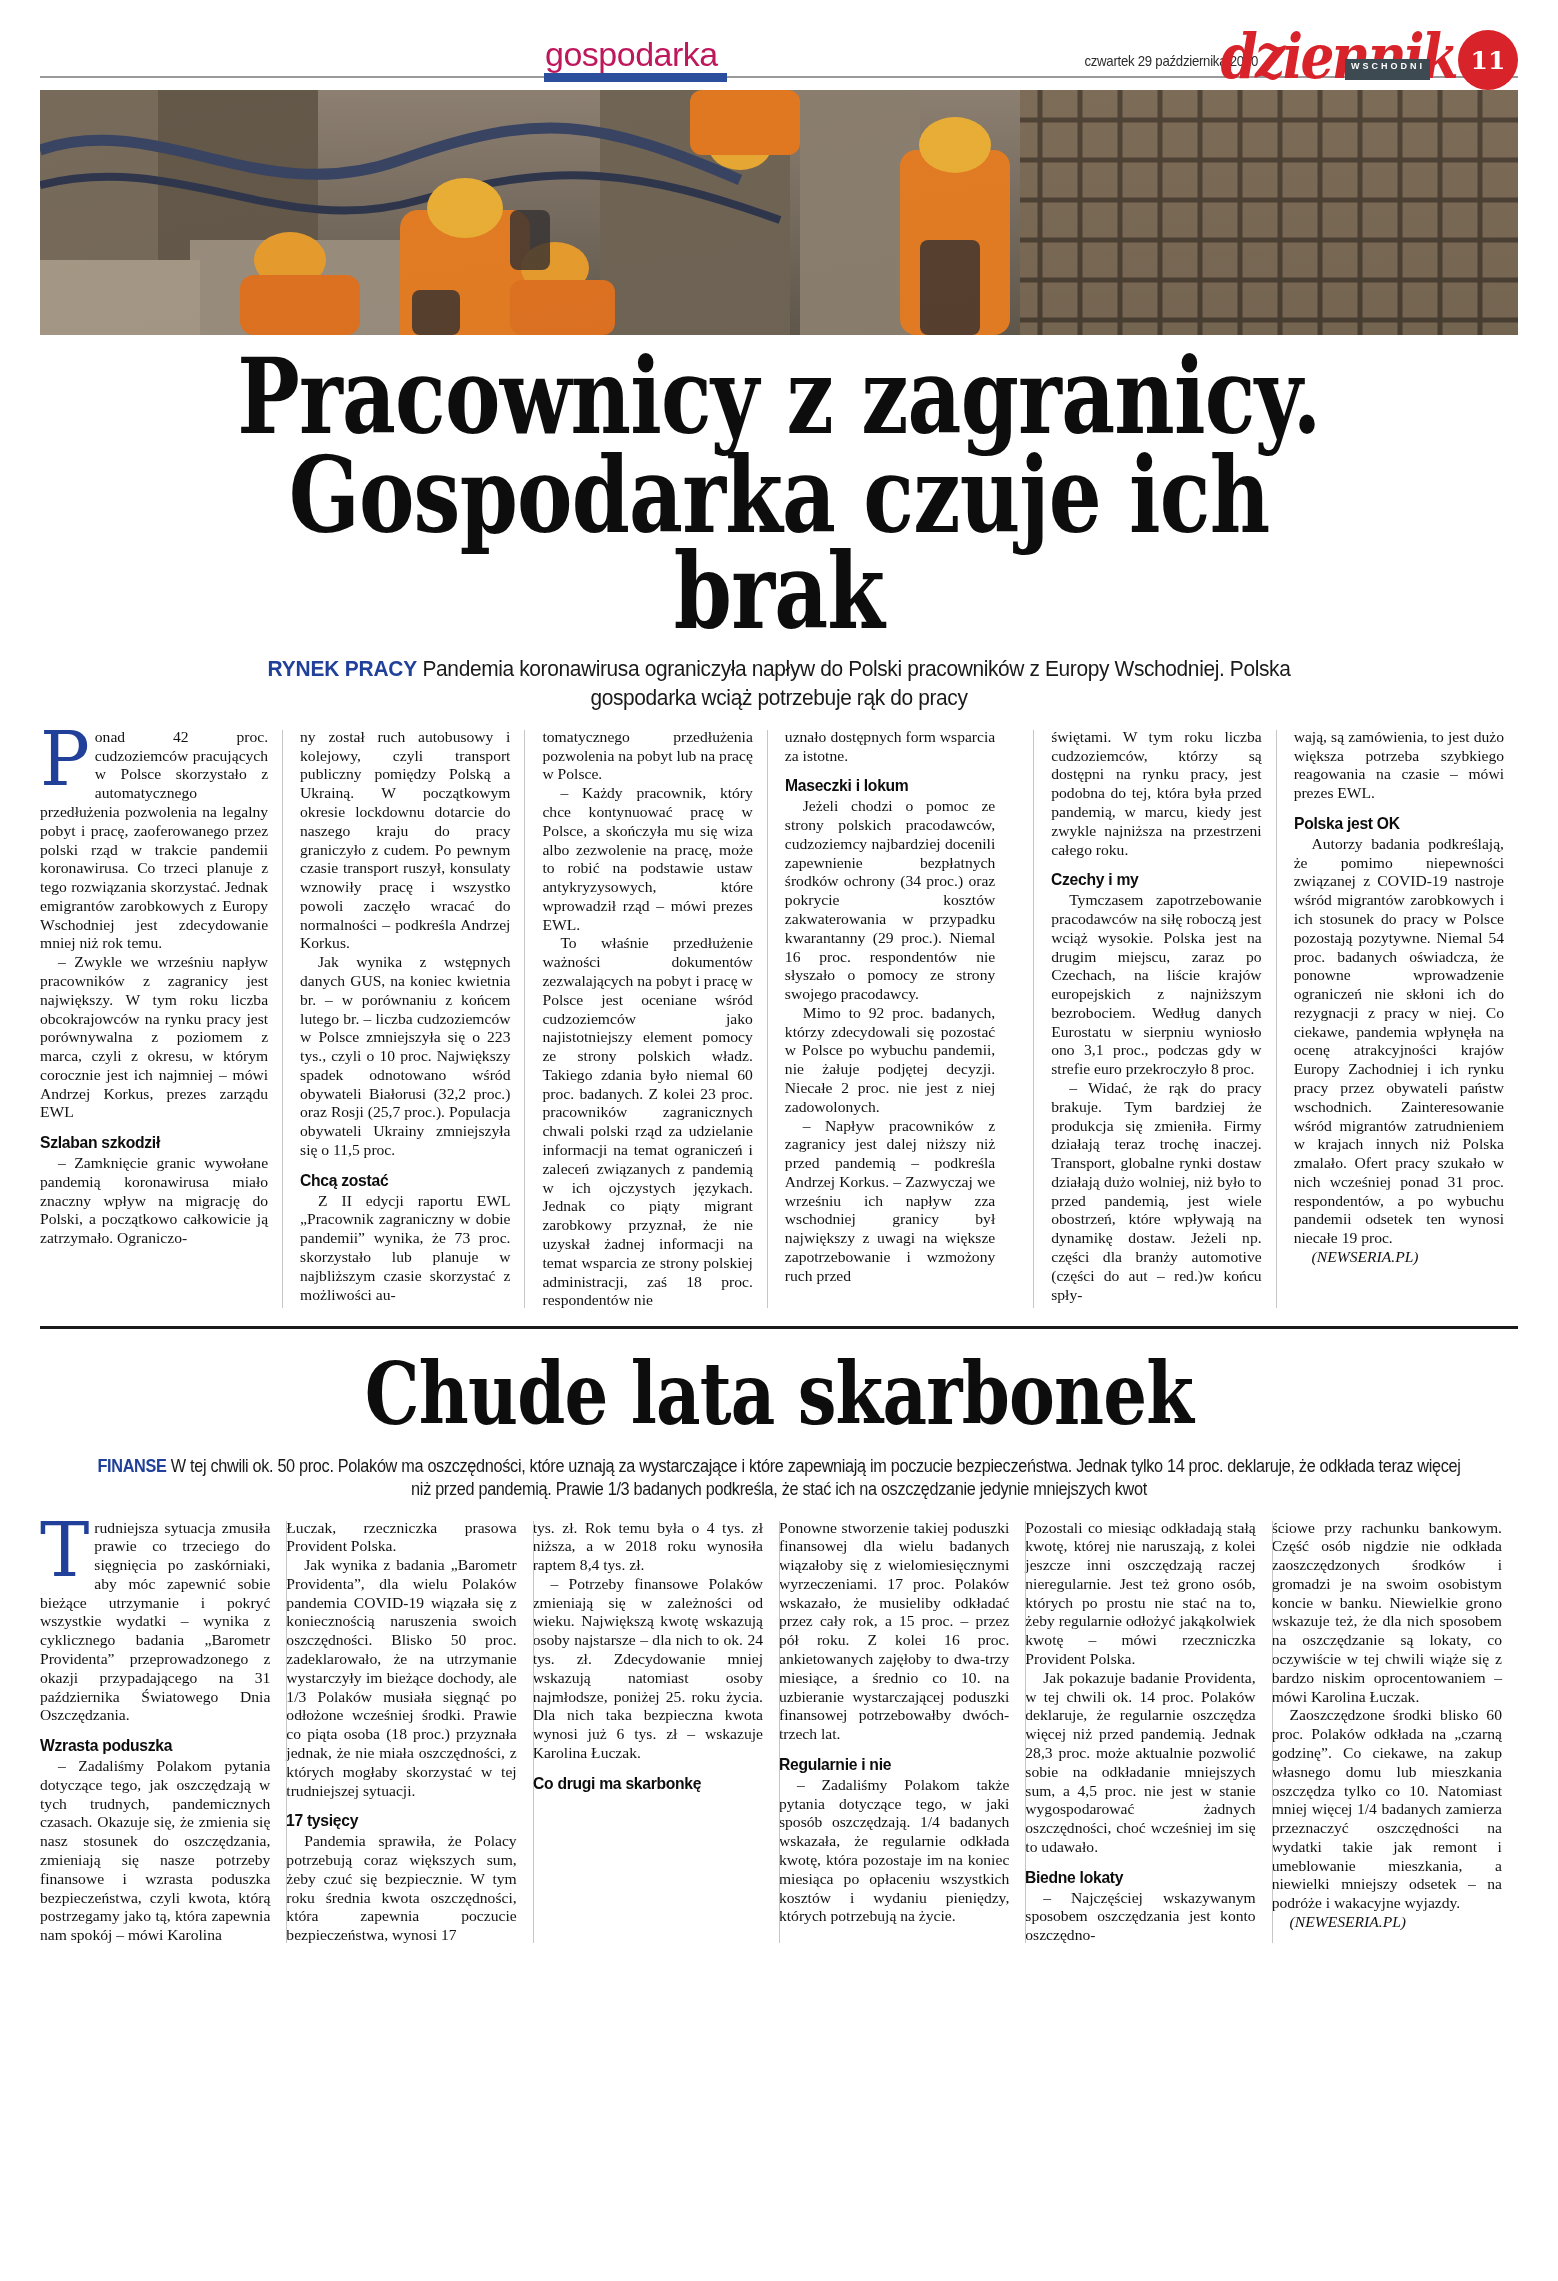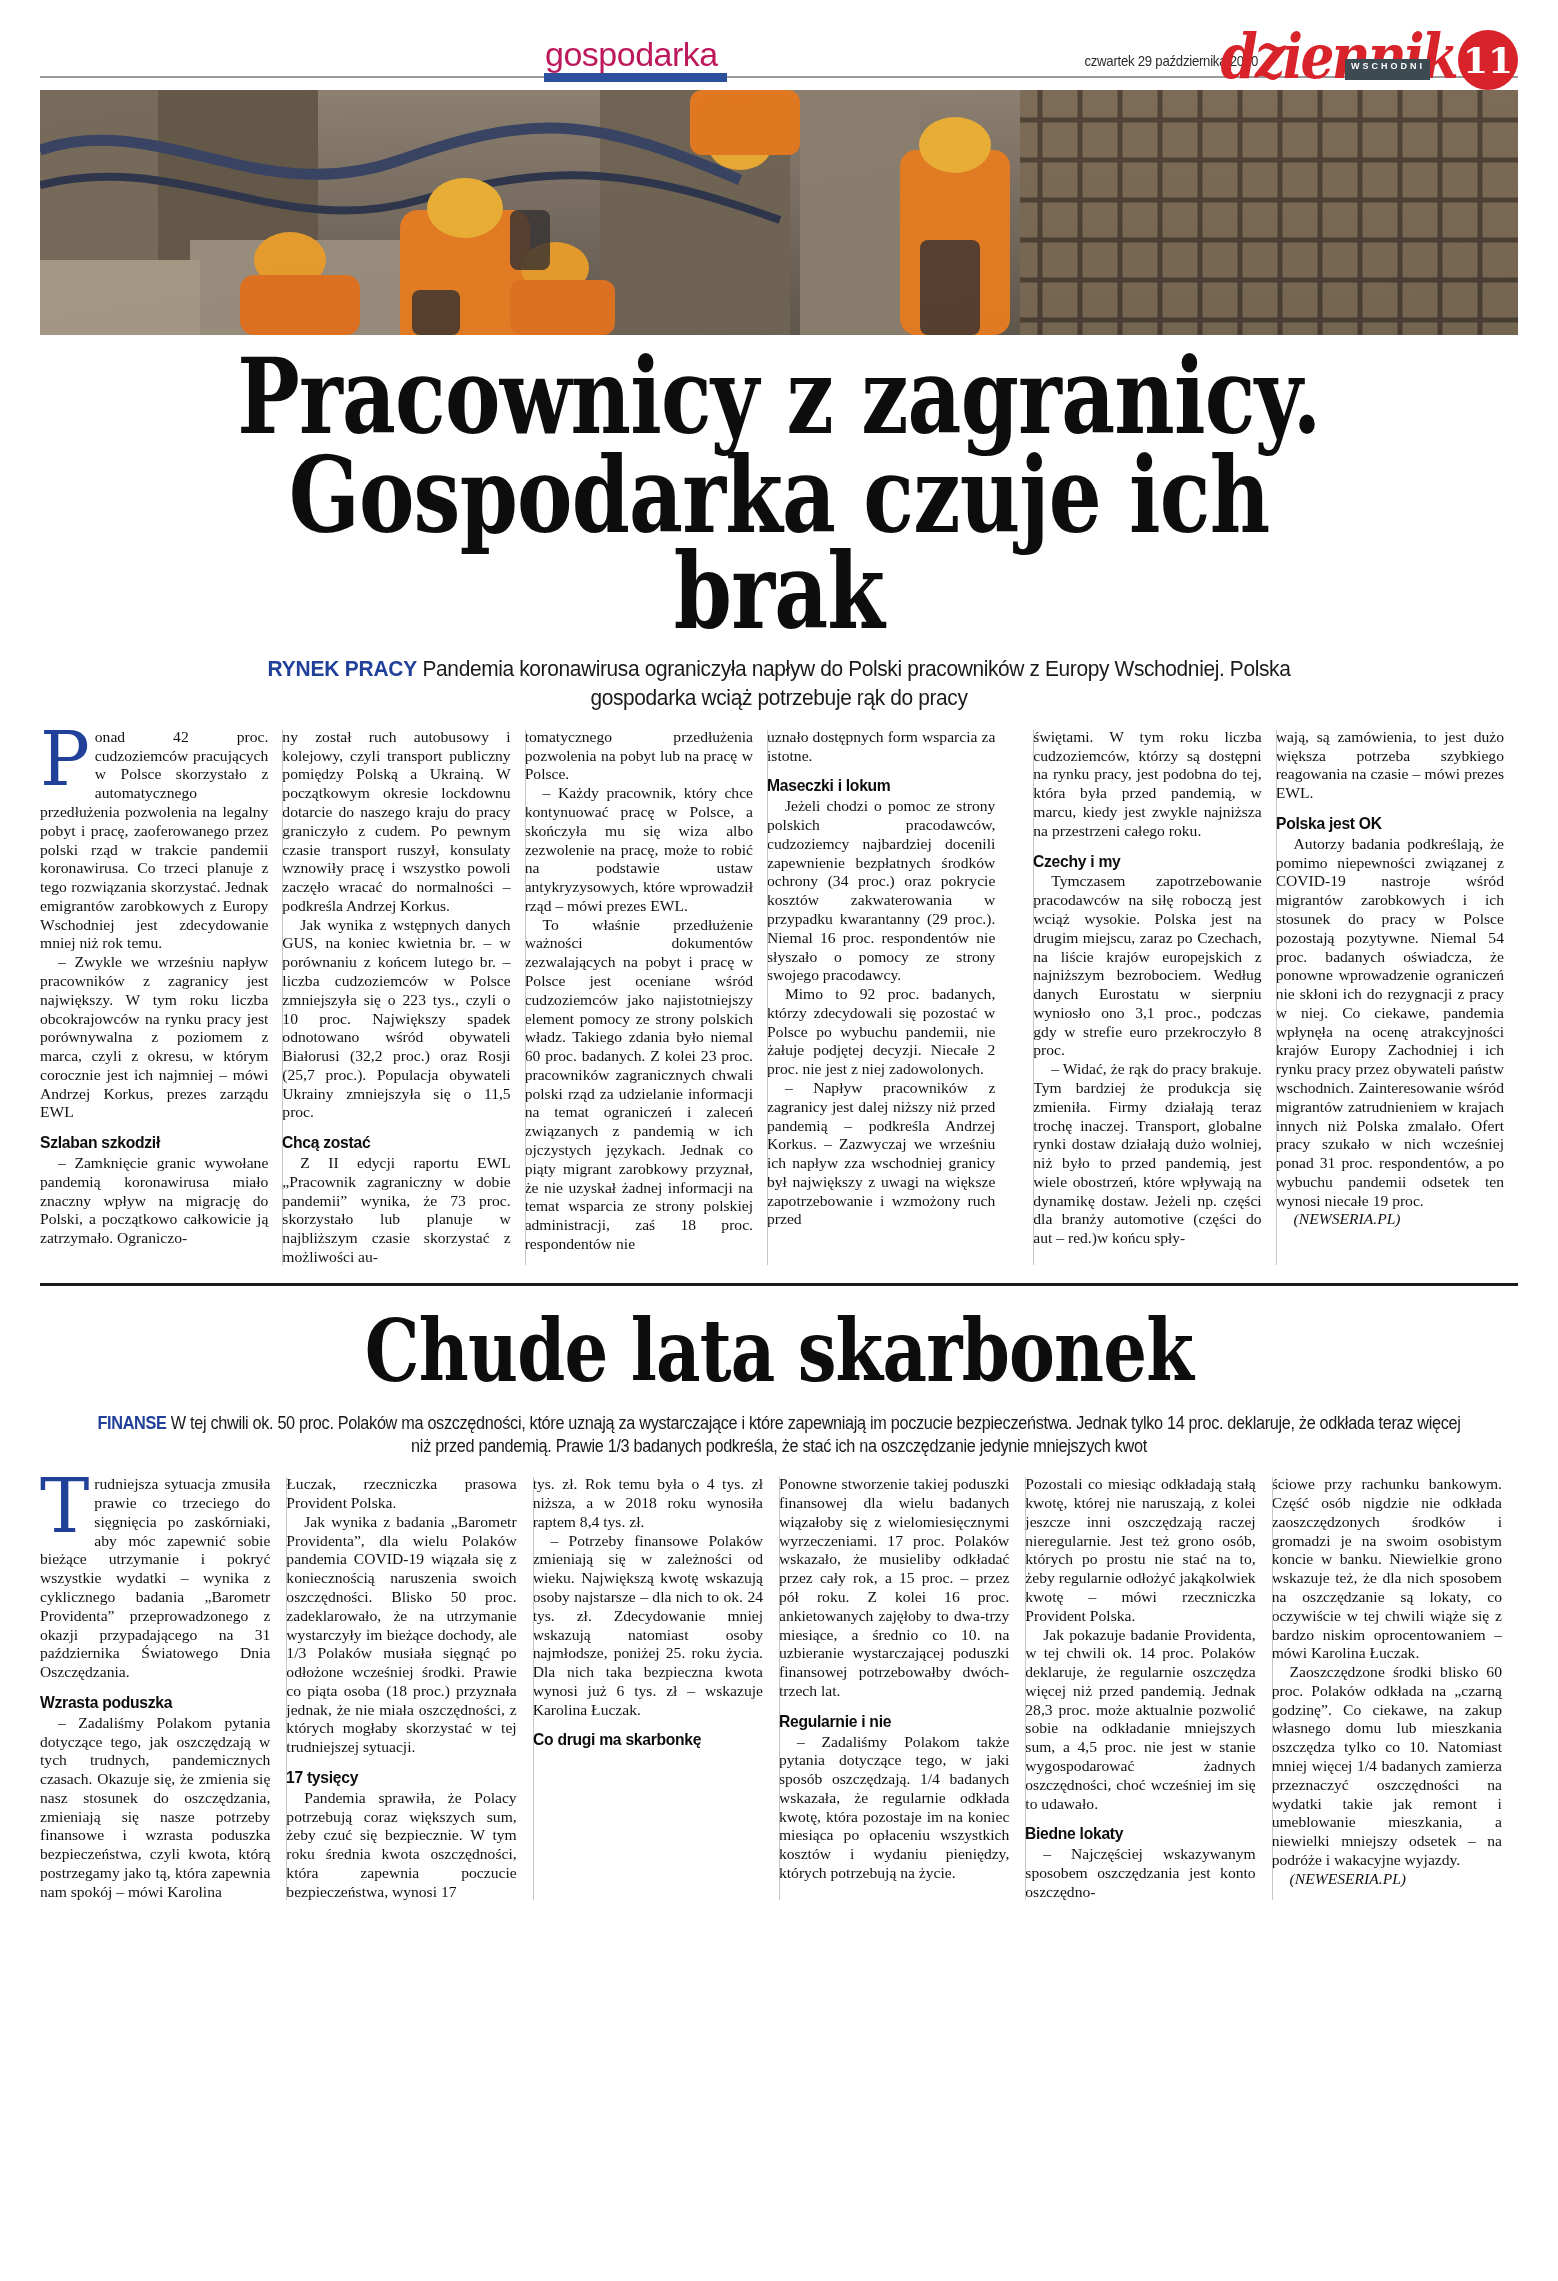--- a/index.html
+++ b/index.html
@@ -40,21 +40,21 @@
     background:#3e4a52;color:#fff;
     font-family:"Liberation Sans",sans-serif;
     font-size:9px;font-weight:700;letter-spacing:3px;
     padding:2px 5px 9px 6px;
   }
   .mh-page-no{
     position:absolute;right:0;bottom:-12px;
     width:60px;height:60px;border-radius:50%;
     background:#d8232a;color:#fff;
     display:flex;align-items:center;justify-content:center;
-    font-family:"DejaVu Serif",serif;font-weight:700;font-size:36px;
+    font-family:"DejaVu Serif",serif;font-weight:700;font-size:25px;
   }
 
   
   .photo{
     position:relative;width:100%;height:245px;margin-top:12px;overflow:hidden;
     background:#6b6257;
   }
   .photo svg{display:block;width:100%;height:100%;}
 
   
@@ -85,21 +85,21 @@
     position:relative;
     box-sizing:border-box;
     font-size:15.6px;
     line-height:1.205;
     text-align:justify;
     hyphens:auto;
     -webkit-hyphens:auto;
     color:#111;
   }
   .cols-6 .col{width:233px;padding-right:14px;}
-  .cols-6 .col + .col{padding-left:0;}
+  .cols-6 .col + .col{padding-left:18px;}
   .cols-6 .col + .col::before{
     content:"";position:absolute;left:0;top:2px;bottom:2px;width:1px;background:#c6c6c6;
   }
   .cols-5 .col{width:281px;padding-right:16px;}
   .cols-5 .col + .col{}
   .cols-5 .col + .col::before{
     content:"";position:absolute;left:0;top:2px;bottom:2px;width:1px;background:#c6c6c6;
   }
   .col p{margin:0;text-indent:1.15em;}
   .col p.noind{text-indent:0;}

